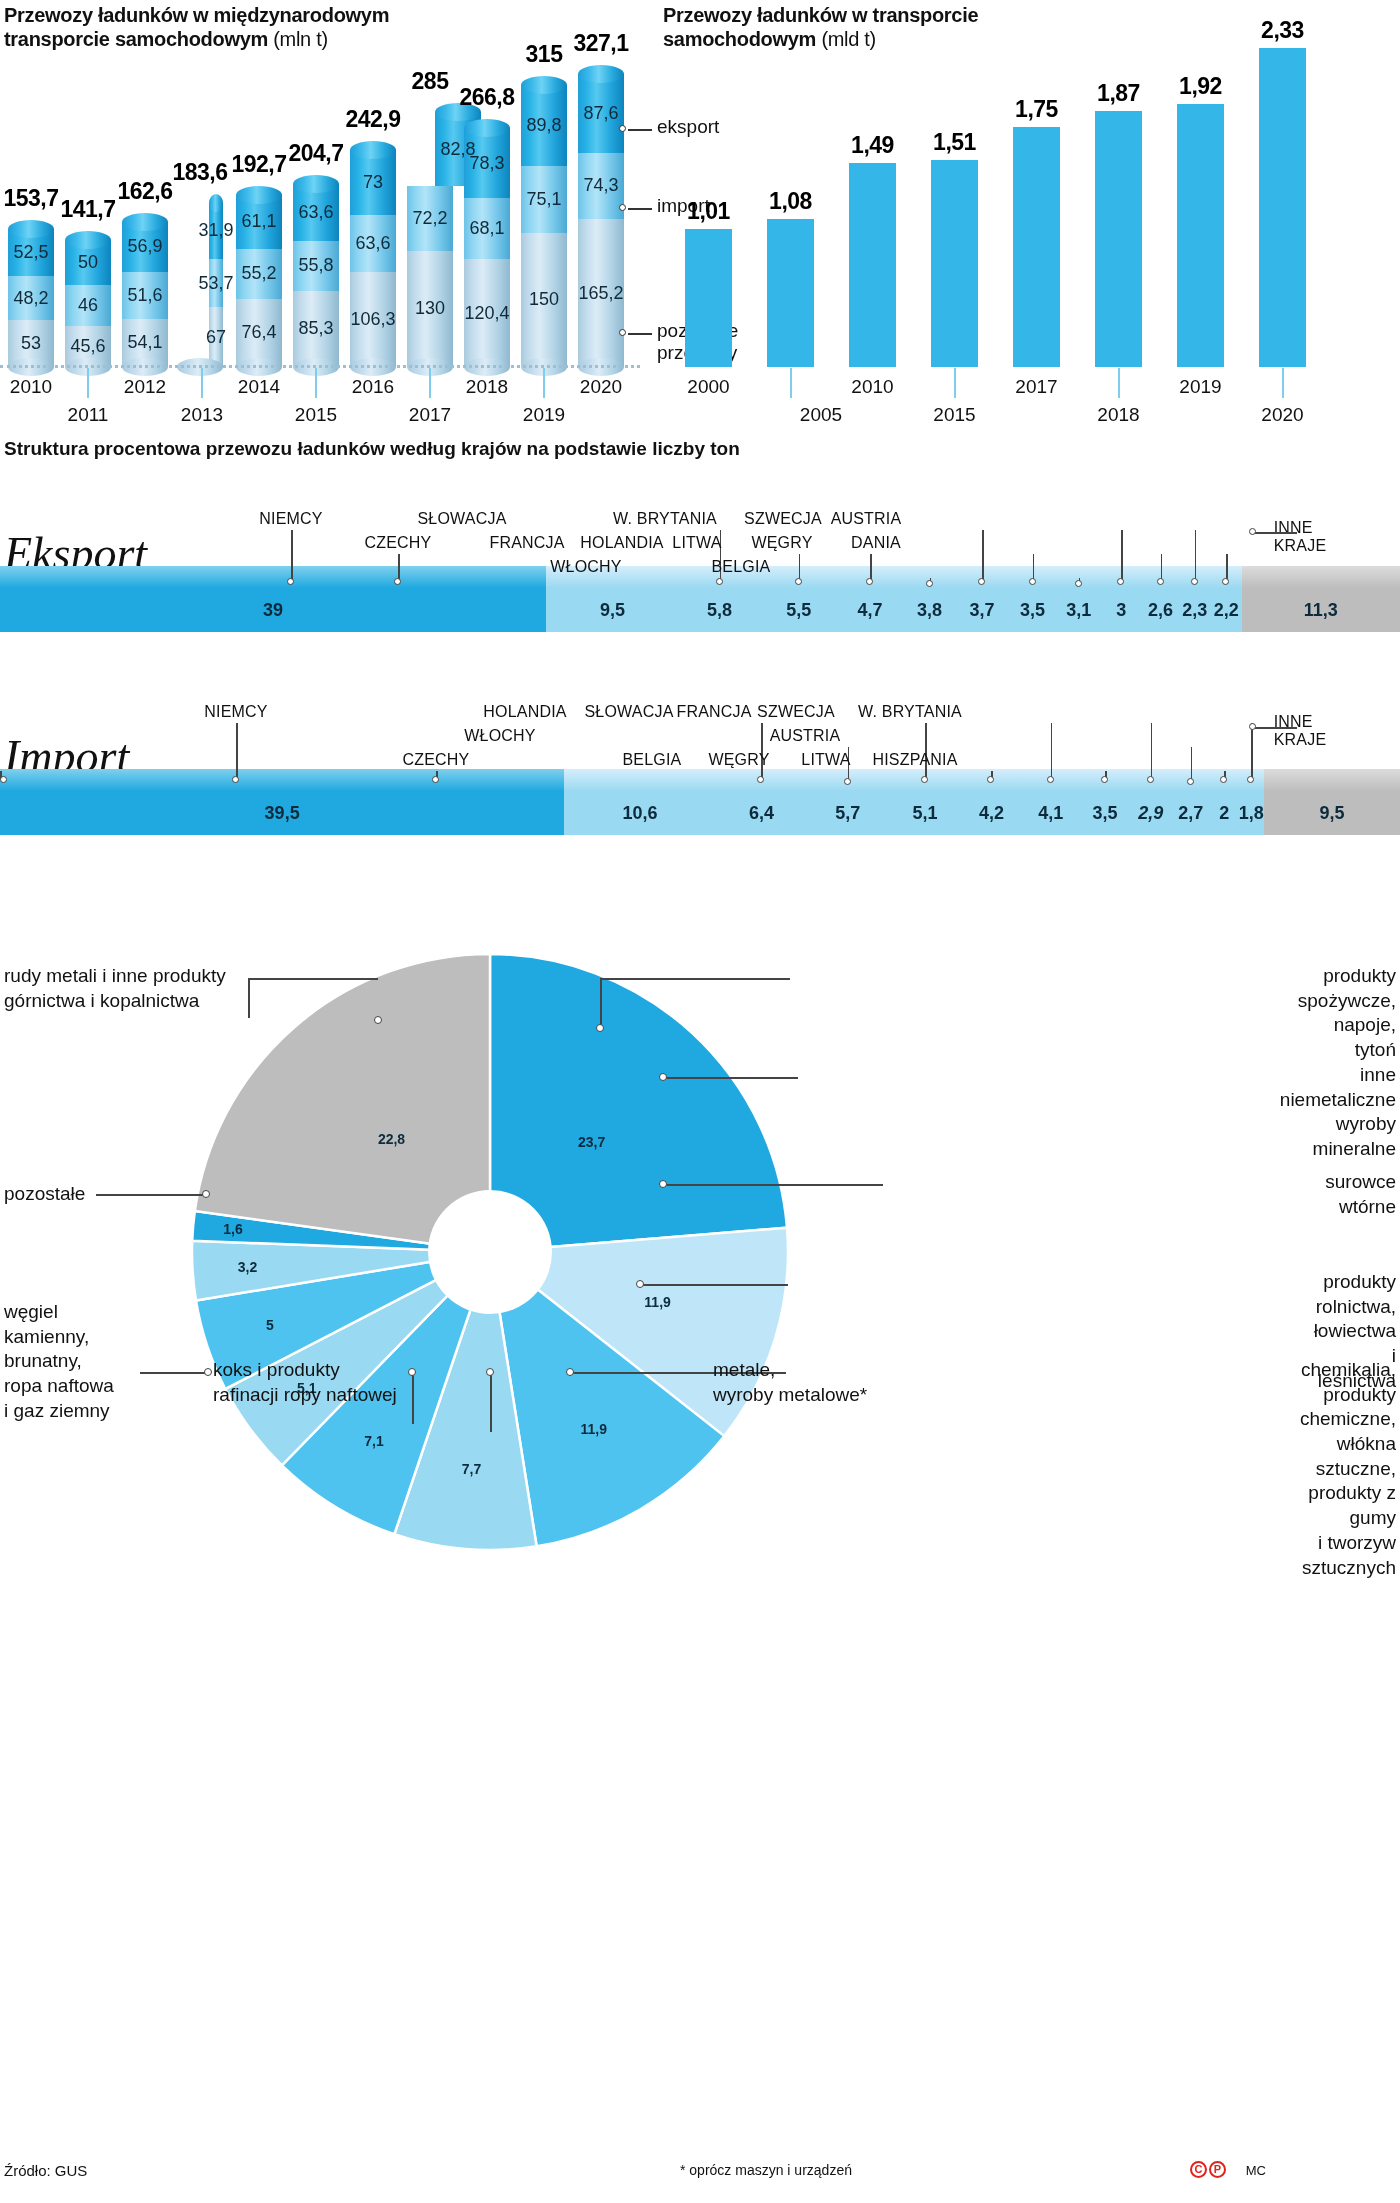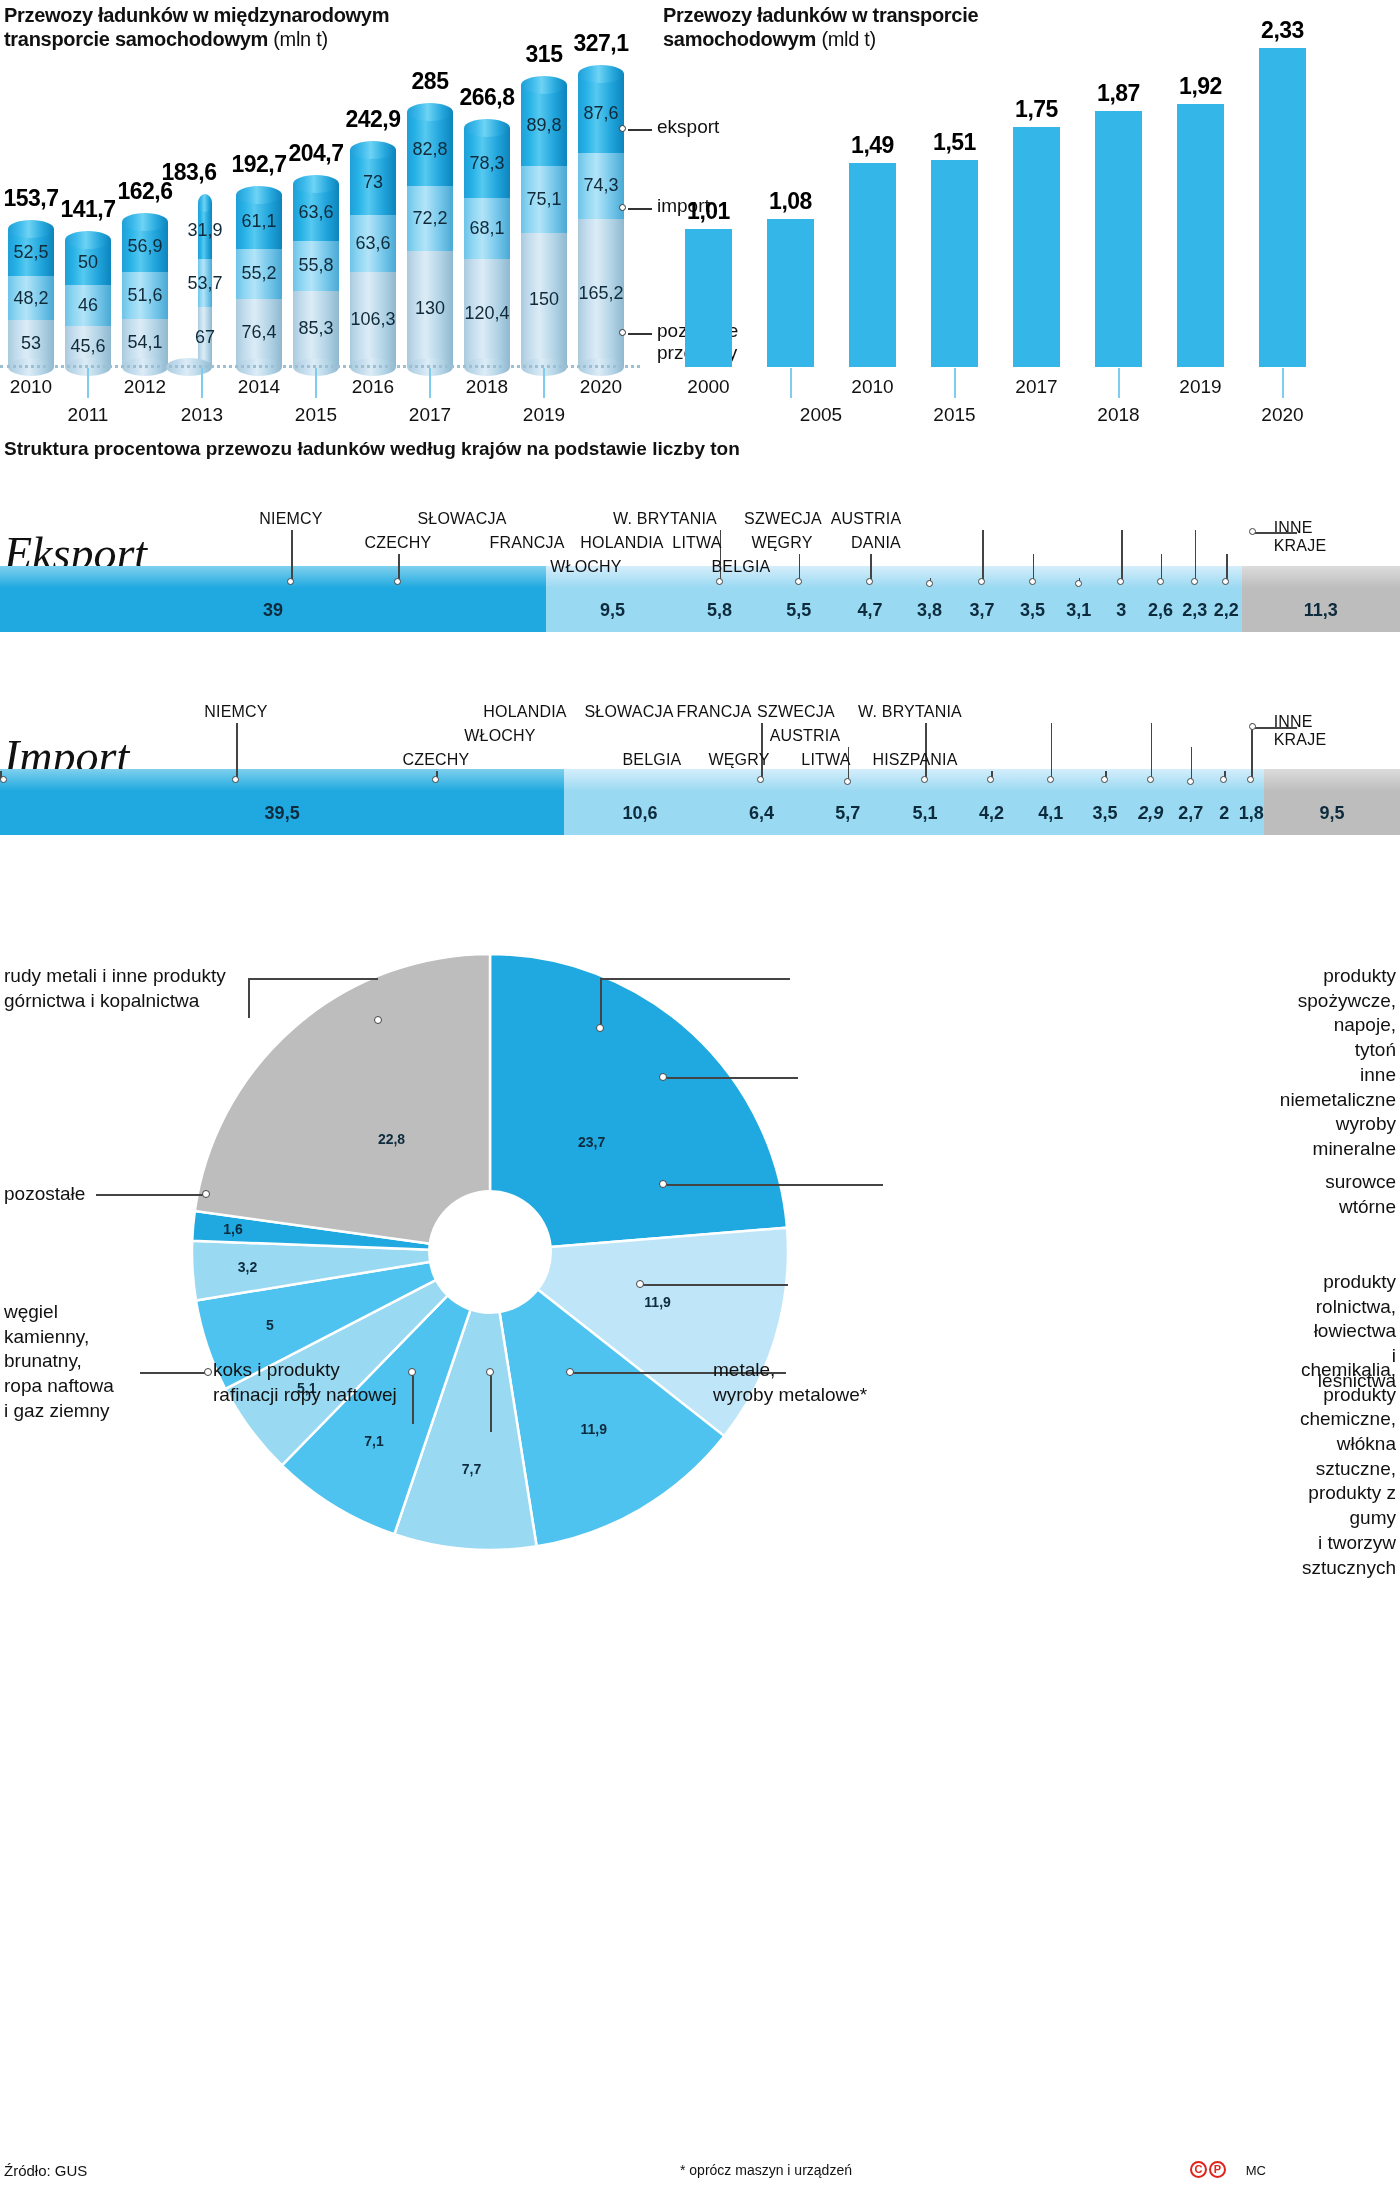--- a/index.html
+++ b/index.html
@@ -213,21 +213,21 @@
           <div class="cyl-top"></div>
         </div>
         <div class="seg seg-imp" style="height: 46.182px;">
           <div class="seg-label">51,6</div>
         </div>
         <div class="seg seg-oth" style="height: 48.4195px;">
           <div class="seg-label">54,1</div>
         </div>
         <div class="cyl-bottom"></div>
       </div>
-      <div class="cyl" style="left: 166px; padding-left: 32px;">
+      <div class="cyl" style="left: 177px; padding-left: 32px;">
         <div class="cyl-total">183,6</div>
         <div class="seg seg-exp" style="height: 56.2955px;">
           <div class="seg-label">31,9</div>
           <div class="cyl-top"></div>
         </div>
         <div class="seg seg-imp" style="height: 48.0615px;">
           <div class="seg-label">53,7</div>
         </div>
         <div class="seg seg-oth" style="height: 59.965px;">
           <div class="seg-label">67</div>
@@ -271,21 +271,21 @@
         <div class="seg seg-imp" style="height: 56.922px;">
           <div class="seg-label">63,6</div>
         </div>
         <div class="seg seg-oth" style="height: 95.1385px;">
           <div class="seg-label">106,3</div>
         </div>
         <div class="cyl-bottom"></div>
       </div>
       <div class="cyl" style="left: 407px;">
         <div class="cyl-total">285</div>
-        <div class="seg seg-exp" style="height: 74.106px;">
+        <div class="seg seg-exp" style="height: 74.106px; margin-left: 28px;">
           <div class="seg-label">82,8</div>
           <div class="cyl-top"></div>
         </div>
         <div class="seg seg-imp" style="height: 64.619px;">
           <div class="seg-label">72,2</div>
         </div>
         <div class="seg seg-oth" style="height: 116.35px;">
           <div class="seg-label">130</div>
         </div>
         <div class="cyl-bottom"></div>

